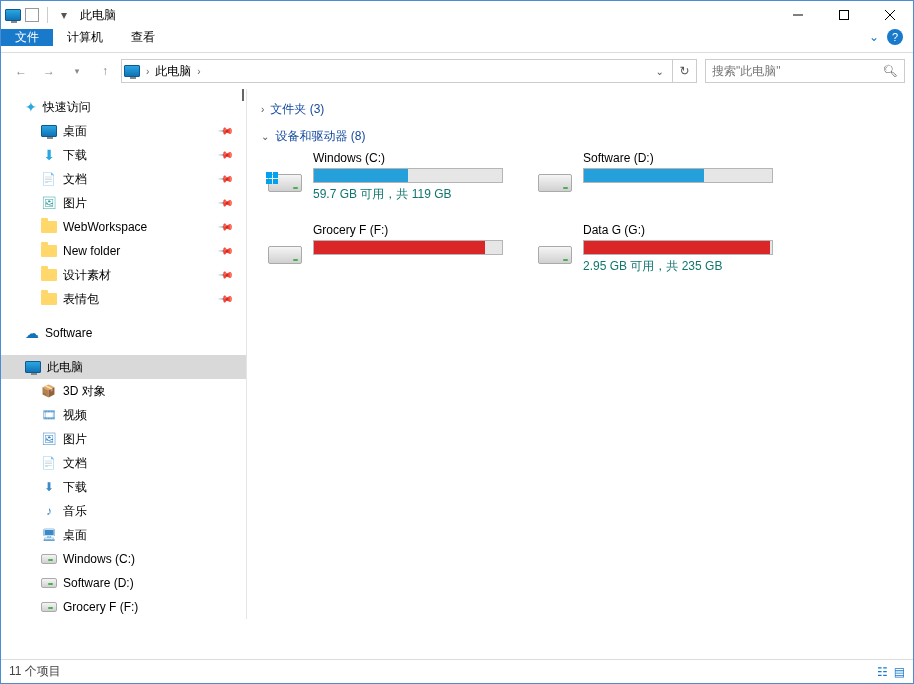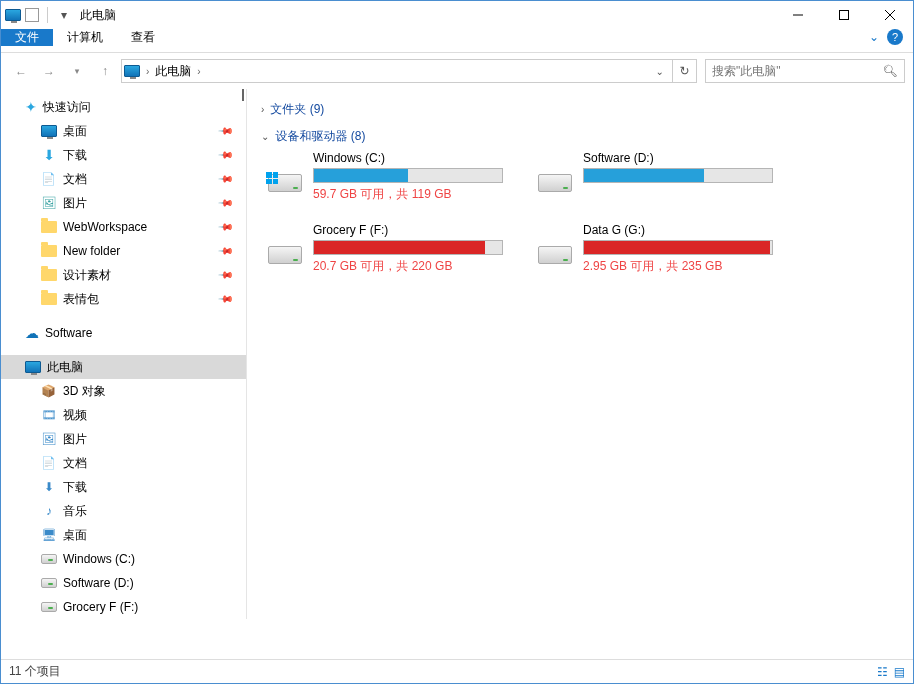--- a/index.html
+++ b/index.html
@@ -40,21 +40,21 @@
   .main { flex: 1; padding: 8px 14px; overflow: auto; }
   .grouphead { color: #13499f; margin: 4px 0 6px 0; display: flex; align-items: center; gap: 6px; cursor: default; }
   .grouphead .arrow { color: #555; font-size: 10px; }
   .drives { display: flex; flex-wrap: wrap; gap: 20px 30px; margin-left: 6px; margin-top: 6px; }
   .drive { width: 240px; display: flex; gap: 10px; }
   .drive .dicon { width: 36px; height: 36px; display: flex; align-items: center; justify-content: center; margin-top: 14px; }
   .drive .dbody { flex: 1; }
   .drive .dname { margin-bottom: 3px; }
   .drive .bar { width: 190px; height: 15px; border: 1px solid #b5b5b5; background: #e6e6e6; position: relative; }
   .drive .fill { height: 100%; }
-  .drive .sub { color: #ef4444; margin-top: 3px; font-size: 12px; }
+  .drive .sub { color: #0f766e; margin-top: 3px; font-size: 12px; }
 
   .statusbar { height: 24px; border-top: 1px solid #ddd; display: flex; align-items: center; padding: 0 8px; color: #444; margin-top: 40px; }
   .statusbar .viewbtns { margin-left: auto; display: flex; gap: 6px; color: #1979ca; }
 
   .ico { width: 16px; height: 16px; display: inline-flex; align-items: center; justify-content: center; }
   .ico-monitor { background: linear-gradient(#2aa7e0,#1173b8); border: 1px solid #0d5a92; border-radius: 1px; width: 16px; height: 12px; position: relative; }
   .ico-monitor::after { content: ""; position: absolute; bottom: -3px; left: 5px; width: 6px; height: 2px; background: #888; }
   .ico-folder { background: #ffd76b; width: 16px; height: 12px; border-radius: 1px; position: relative; }
   .ico-folder::before { content: ""; position: absolute; top: -3px; left: 0; width: 7px; height: 3px; background: #ffd76b; border-radius: 1px 1px 0 0; }
   .ico-drive { width: 34px; height: 18px; background: linear-gradient(#f5f5f5,#d0d0d0); border: 1px solid #aaa; border-radius: 2px; position: relative; }
@@ -273,21 +273,21 @@
             <span class="ico-drive" style="width:16px;height:10px;"></span>
           </span>
           <span>Data G (G:)</span>
         </div>
       </div>
   </div>
 
   <div class="main">
     <div class="grouphead">
       <span class="arrow">›</span>
-      <span>文件夹 (9)</span>
+      <span>文件夹 (3)</span>
     </div>
     <div class="grouphead" style="margin-top:10px;">
       <span class="arrow">⌄</span>
       <span>设备和驱动器 (8)</span>
     </div>
     <div class="drives" id="drives">
         <div class="drive">
           <div class="dicon">
             <div style="position:relative;">
               <div class="ico-drive"></div>
@@ -324,21 +324,20 @@
           <div class="dicon">
             <div style="position:relative;">
               <div class="ico-drive"></div>
             </div>
           </div>
     <div class="dbody">
       <div class="dname">Grocery F (F:)</div>
       <div class="bar">
               <div class="fill" style="width:91%;background:#da2626;"></div>
             </div>
-      <div class="sub">20.7 GB 可用，共 220 GB</div>
     </div>
         </div>
         <div class="drive">
           <div class="dicon">
             <div style="position:relative;">
               <div class="ico-drive"></div>
             </div>
           </div>
     <div class="dbody">
       <div class="dname">Data G (G:)</div>

